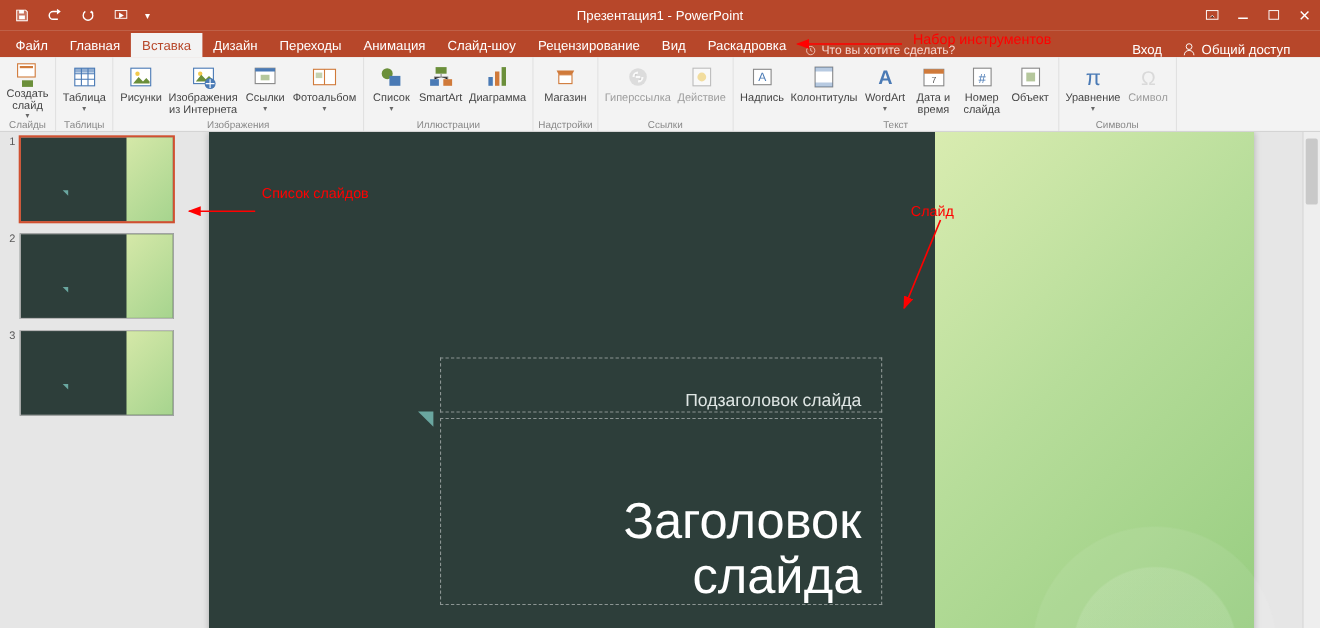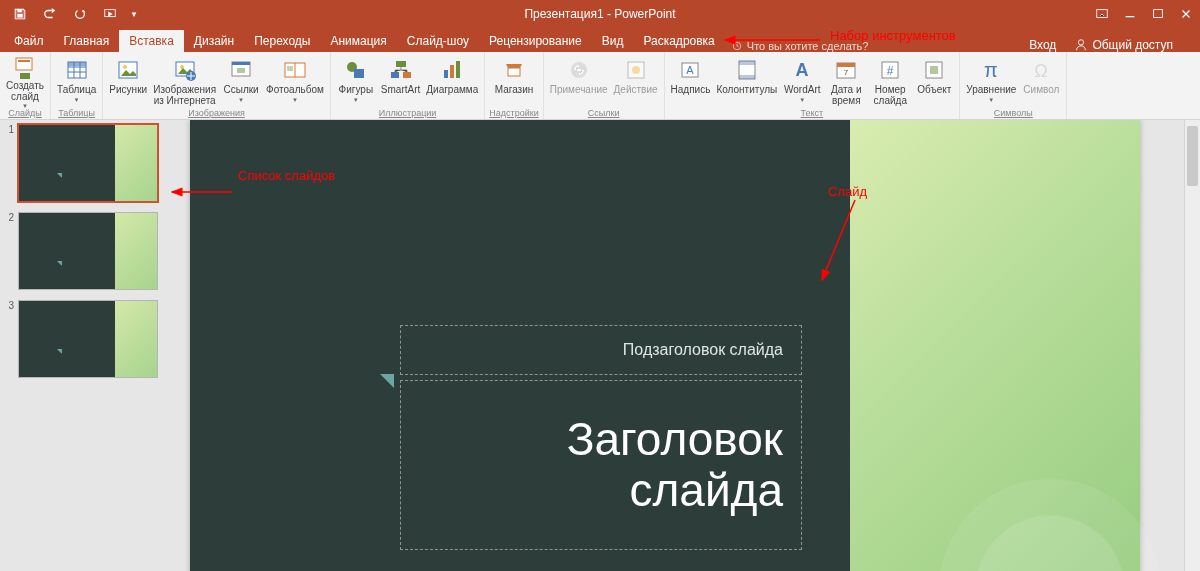--- a/index.html
+++ b/index.html
@@ -21,36 +21,36 @@
 
 .ribbon { height: 68px; background: #f3f3f3; border-bottom: 1px solid #d4d4d4; display: flex; font-size: 10px; color: #444; }
 .ribbon-group { display: flex; flex-direction: column; align-items: center; justify-content: flex-start; padding: 2px 4px 0 4px; border-right: 1px solid #e1e1e1; position: relative; }
 .ribbon-group:last-child { border-right: none; }
 .ribbon-buttons { display: flex; align-items: flex-start; gap: 2px; flex: 1; }
 .rbtn { display: flex; flex-direction: column; align-items: center; justify-content: flex-start; width: auto; min-width: 42px; height: 54px; padding: 2px 2px 0 2px; cursor: pointer; text-align: center; line-height: 1.05; }
 .rbtn .ico { width: 28px; height: 28px; display: flex; align-items: center; justify-content: center; margin-bottom: 1px; }
 .rbtn .ico svg { width: 24px; height: 24px; }
 .rbtn .lbl { font-size: 10px; color: #444; white-space: pre-line; }
 .rbtn .drop { font-size: 7px; color: #666; margin-top: 0; }
-.group-title { font-size: 9px; color: #888; height: 12px; text-decoration: underline; }
+.group-title { font-size: 9px; color: #888; height: 12px; }
 
 .workspace { position: absolute; top: 120px; bottom: 0; left: 0; right: 0; background: #e6e6e6; display: flex; }
 .thumb-rail { width: 170px; background: #e6e6e6; overflow-y: auto; padding: 4px 2px; }
 .thumb-item { display: flex; align-items: flex-start; gap: 4px; margin-bottom: 10px; }
 .thumb-num { width: 12px; font-size: 10px; color: #5a5a5a; text-align: right; }
 .thumb { width: 140px; height: 78px; background: #2d3e3a; position: relative; border: 1px solid #b5b5b5; }
 .thumb.selected { outline: 2px solid #d05030; outline-offset: -1px; }
 .thumb .grad { position: absolute; right: 0; top: 0; bottom: 0; width: 42px; background: linear-gradient(135deg, #d5e8a8, #a6d48e); }
 .thumb .tri { position: absolute; left: 38px; top: 48px; width: 0; height: 0; border-left: 5px solid transparent; border-top: 5px solid #6aa7a0; }
 
 .editor { flex: 1; position: relative; overflow: hidden; background: #e6e6e6; }
 .canvas { position: absolute; left: 20px; top: 0; width: 950px; height: 560px; background: #2d3e3a; box-shadow: 0 0 6px rgba(0,0,0,.25); }
 .canvas .grad { position: absolute; right: 0; top: 0; bottom: 0; width: 290px; background: linear-gradient(135deg, #d9ecb0 0%, #b7dd9a 40%, #8fc97a 100%); }
 .canvas .grad::after { content: ""; position: absolute; right: -40px; bottom: -40px; width: 260px; height: 260px; background: radial-gradient(circle at center, rgba(255,255,255,.12) 0 40%, transparent 41%), radial-gradient(circle at center, rgba(255,255,255,.08) 0 60%, transparent 61%); border-radius: 50%; }
-.placeholder { position: absolute; border: 1px dashed rgba(255,255,255,.45); color: #fff; display: flex; align-items: center; justify-content: flex-end; padding-right: 18px; }
+.placeholder { position: absolute; border: 1px dashed rgba(255,255,255,.45); color: #fff; display: flex; align-items: flex-end; justify-content: flex-end; padding-right: 18px; }
 .ph-sub { left: 210px; top: 205px; width: 402px; height: 50px; font-size: 16px; color: #dfe6e4; }
 .ph-title { left: 210px; top: 260px; width: 402px; height: 170px; font-size: 46px; text-align: right; line-height: 1.1; color: #fff; }
 .ph-title span { white-space: pre-line; }
 .tri-big { position: absolute; left: 190px; top: 254px; width: 0; height: 0; border-left: 14px solid transparent; border-top: 14px solid #6aa7a0; }
 
 .vscroll { position: absolute; right: 0; top: 0; bottom: 0; width: 16px; background: #eee; border-left: 1px solid #d4d4d4; }
 .vscroll::after { content: ""; position: absolute; left: 2px; right: 2px; top: 6px; height: 60px; background: #c9c9c9; border-radius: 2px; }
 
 .annot { position: absolute; color: #ff0000; font-size: 13px; font-weight: 400; pointer-events: none; }
 .annot-line { stroke: #ff0000; stroke-width: 1.5; fill: none; marker-end: url(#arrowhead); }
@@ -231,21 +231,21 @@
     </div>
     <div class="ribbon-group">
       <div class="ribbon-buttons">
         <div class="rbtn">
           <div class="ico">
             <svg viewBox="0 0 24 24">
               <circle cx="8" cy="9" r="5" fill="#6b8f3a"></circle>
               <rect x="10" y="11" width="10" height="9" fill="#4a7ab5"></rect>
             </svg>
           </div>
-          <div class="lbl">Фигуры</div>
+          <div class="lbl">Список</div>
           <div class="drop">▾</div>
         </div>
         <div class="rbtn">
           <div class="ico">
             <svg viewBox="0 0 24 24">
               <rect x="7" y="3" width="10" height="6" fill="#6b8f3a"></rect>
               <rect x="2" y="14" width="8" height="6" fill="#4a7ab5"></rect>
               <rect x="14" y="14" width="8" height="6" fill="#d07a3a"></rect>
               <path stroke="#888" d="M12 9v3M12 12H6v2M12 12h6v2"></path>
             </svg>
@@ -281,21 +281,21 @@
     </div>
     <div class="ribbon-group">
       <div class="ribbon-buttons">
         <div class="rbtn" style="opacity: 0.5;">
           <div class="ico">
             <svg viewBox="0 0 24 24">
               <circle cx="12" cy="12" r="8" fill="#c0c0c0" opacity=".9"></circle>
               <path stroke="#fff" stroke-width="2" d="M8 12a4 4 0 014-4M16 12a4 4 0 01-4 4M10 12h4"></path>
             </svg>
           </div>
-          <div class="lbl">Примечание</div>
+          <div class="lbl">Гиперссылка</div>
         </div>
         <div class="rbtn" style="opacity: 0.5;">
           <div class="ico">
             <svg viewBox="0 0 24 24">
               <rect x="4" y="4" width="16" height="16" fill="#fff" stroke="#888"></rect>
               <circle cx="12" cy="12" r="4" fill="#f2c94c"></circle>
             </svg>
           </div>
           <div class="lbl">Действие</div>
         </div>

